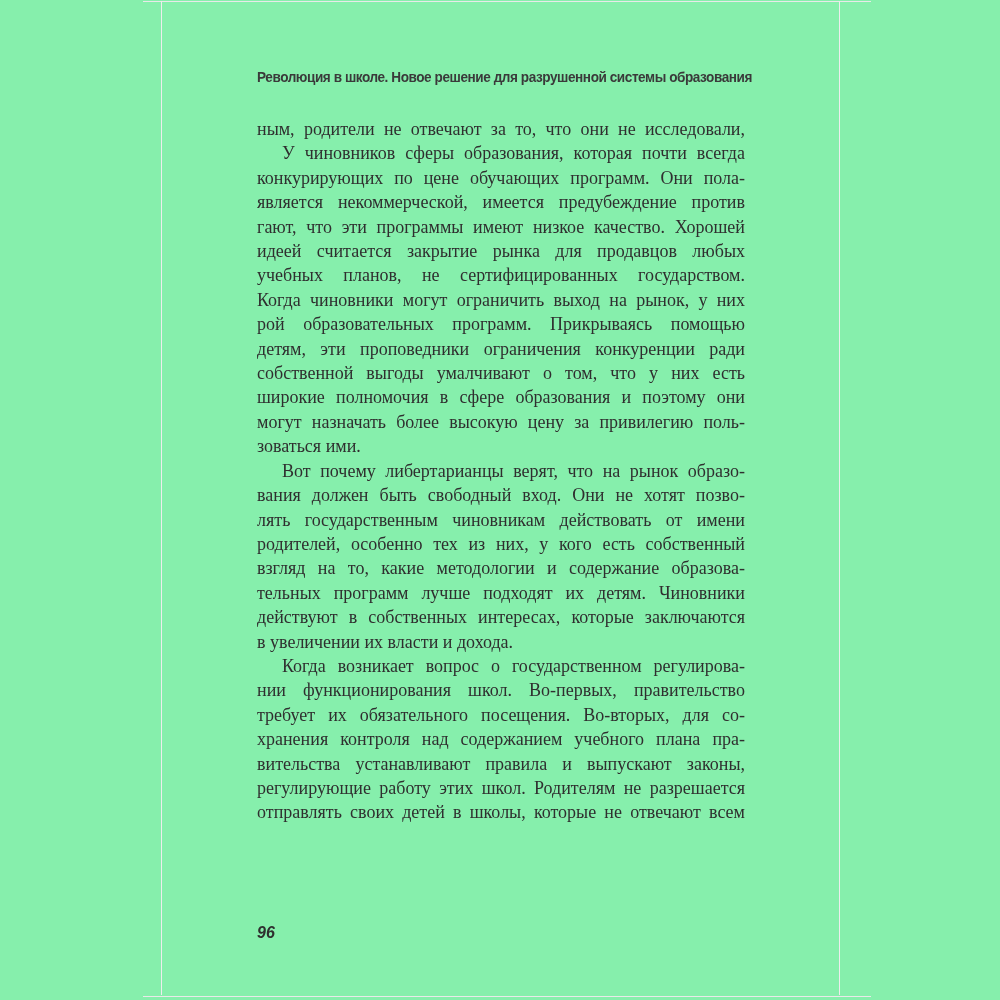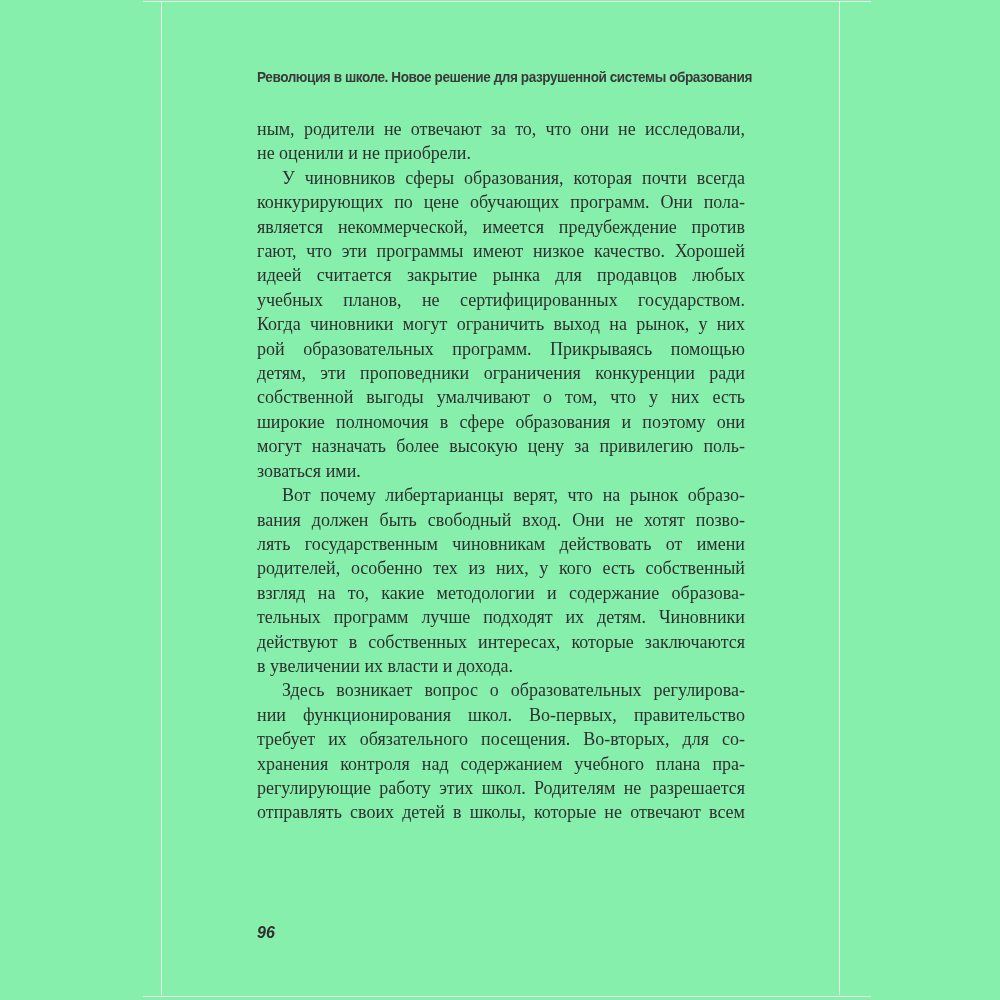--- a/index.html
+++ b/index.html
@@ -89,21 +89,20 @@
 <div class="stage">
   <div class="scan-hline top"></div>
   <div class="scan-hline bottom"></div>
   <div class="scan-frame"></div>
 
   <div class="running-head">Революция в школе. Новое решение для разрушенной системы образования</div>
 
   <div class="body-block" id="body-block">
       <div class="paragraph">
         <div class="line">ным, родители не отвечают за то, что они не исследовали,</div>
-        <div class="line last-left">не оценили и не приобрели.</div>
       </div>
       <div class="paragraph" style="">
         <div class="line first-indent">У чиновников сферы образования, которая почти всегда</div>
         <div class="line">конкурирующих по цене обучающих программ. Они пола-</div>
         <div class="line">является некоммерческой, имеется предубеждение против</div>
         <div class="line">гают, что эти программы имеют низкое качество. Хорошей</div>
         <div class="line">идеей считается закрытие рынка для продавцов любых</div>
         <div class="line">учебных планов, не сертифицированных государством.</div>
         <div class="line">Когда чиновники могут ограничить выход на рынок, у них</div>
         <div class="line">рой образовательных программ. Прикрываясь помощью</div>
@@ -117,23 +116,24 @@
         <div class="line first-indent">Вот почему либертарианцы верят, что на рынок образо-</div>
         <div class="line">вания должен быть свободный вход. Они не хотят позво-</div>
         <div class="line">лять государственным чиновникам действовать от имени</div>
         <div class="line">родителей, особенно тех из них, у кого есть собственный</div>
         <div class="line">взгляд на то, какие методологии и содержание образова-</div>
         <div class="line">тельных программ лучше подходят их детям. Чиновники</div>
         <div class="line">действуют в собственных интересах, которые заключаются</div>
         <div class="line last-left">в увеличении их власти и дохода.</div>
       </div>
       <div class="paragraph">
-        <div class="line first-indent">Здесь возникает вопрос о образовательных регулирова-</div>
+        <div class="line first-indent">Когда возникает вопрос о государственном регулирова-</div>
         <div class="line">нии функционирования школ. Во-первых, правительство</div>
         <div class="line">требует их обязательного посещения. Во-вторых, для со-</div>
         <div class="line">хранения контроля над содержанием учебного плана пра-</div>
+        <div class="line">вительства устанавливают правила и выпускают законы,</div>
         <div class="line">регулирующие работу этих школ. Родителям не разрешается</div>
         <div class="line">отправлять своих детей в школы, которые не отвечают всем</div>
       </div>
     </div>
 
   <div class="page-number">96</div>
 </div>
 
 </body></html>

